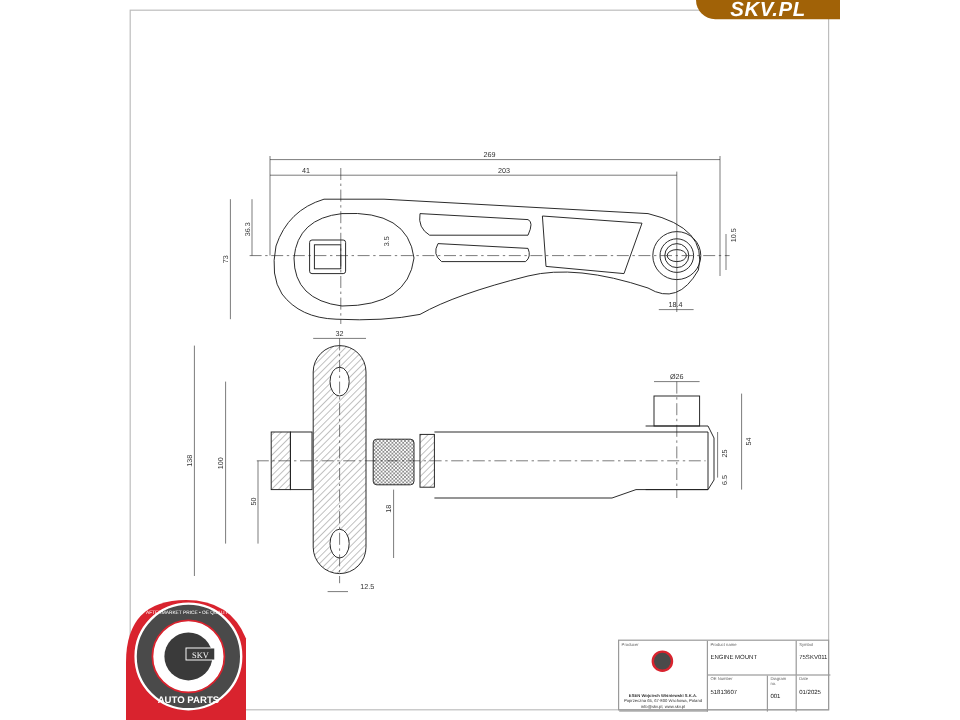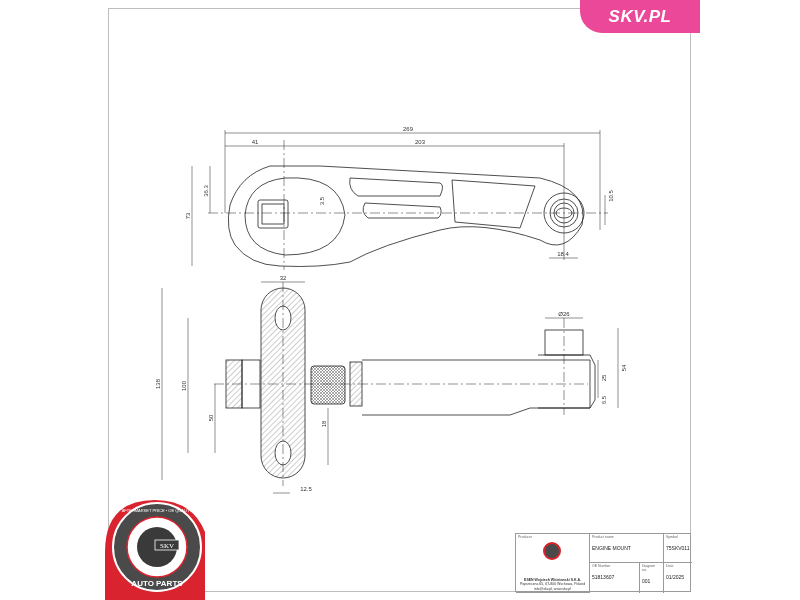--- a/index.html
+++ b/index.html
@@ -1,18 +1,18 @@
 <!DOCTYPE html>
 <html><head>
 <meta charset="utf-8">
 <style>
   html,body{margin:0;padding:0;background:#fff;}
   body{width:800px;height:600px;position:relative;overflow:hidden;font-family:"Liberation Sans",sans-serif;}
   .frame{position:absolute;left:108px;top:8px;width:583px;height:584px;border:1px solid #bdbdbd;box-sizing:border-box;}
-  .brand{position:absolute;left:580px;top:0;width:120px;height:33px;background:#ec4899;border-bottom-left-radius:22px;color:#fff;font-weight:bold;font-style:italic;font-size:17px;display:flex;align-items:center;justify-content:center;letter-spacing:0.5px;}
+  .brand{position:absolute;left:580px;top:0;width:120px;height:16px;background:#a16207;border-bottom-left-radius:22px;color:#fff;font-weight:bold;font-style:italic;font-size:17px;display:flex;align-items:center;justify-content:center;letter-spacing:0.5px;}
   svg.drawing{position:absolute;left:0;top:0;}
   .dim{font-family:"Liberation Sans",sans-serif;font-size:6px;fill:#333;}
   .tb{position:absolute;left:515px;top:533px;width:176px;height:59px;border:1px solid #9a9a9a;box-sizing:border-box;font-size:4px;color:#333;}
   .tb .cell{position:absolute;border-right:1px solid #9a9a9a;border-bottom:1px solid #9a9a9a;box-sizing:border-box;padding:1px 2px;}
   .tb .lbl{font-size:3.5px;color:#666;display:block;}
   .tb .val{font-size:5px;color:#222;display:block;margin-top:6px;}
   .tb .addr{font-size:3.5px;color:#333;text-align:center;position:absolute;bottom:1px;left:0;right:0;line-height:4.5px;}
   .badge{position:absolute;left:100px;top:492px;}
 </style>
 </head>

